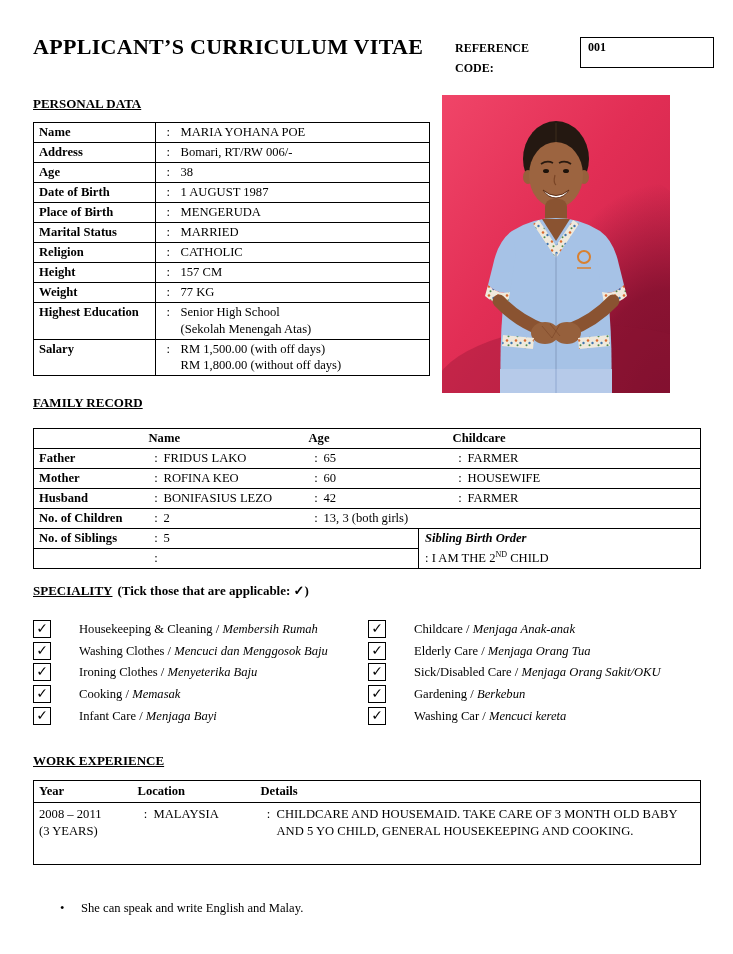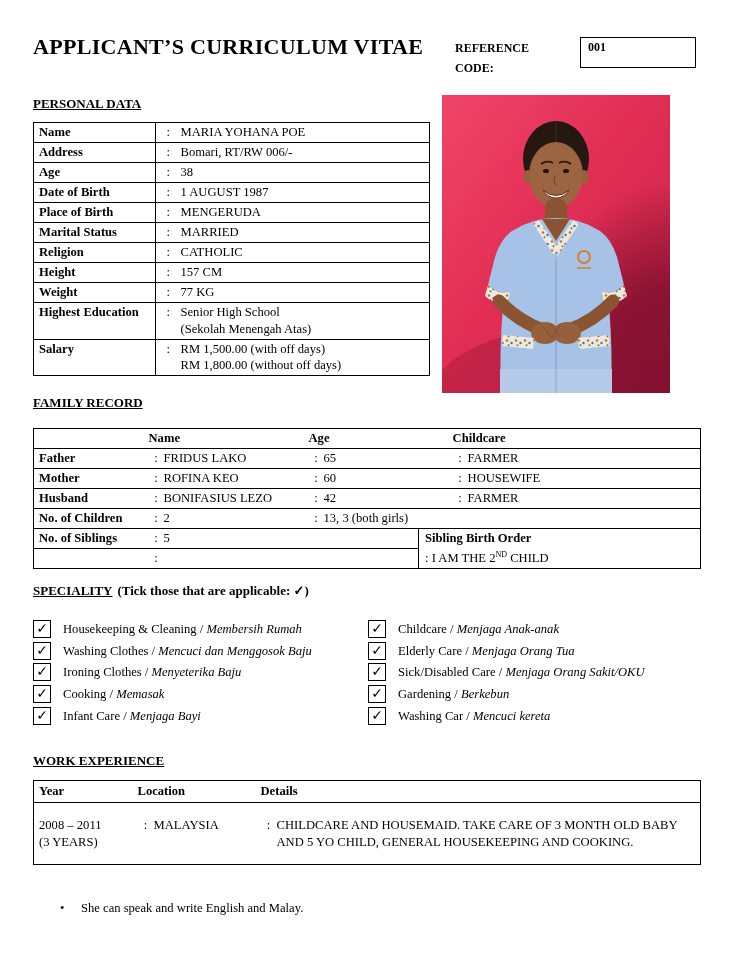--- a/index.html
+++ b/index.html
@@ -3,21 +3,21 @@
 <meta charset="utf-8">
 <style>
   * { margin:0; padding:0; box-sizing:border-box; }
   html,body { background:#fff; }
   .page { position:relative; width:733px; height:954px; background:#fff;
           font-family:"Liberation Serif", serif; color:#000; overflow:hidden; }
 
   .title { position:absolute; left:33px; top:34px; font-size:22px; font-weight:bold; letter-spacing:0.3px; }
 
   .ref-label { position:absolute; left:455px; top:38px; width:100px; font-size:12px; font-weight:bold; line-height:20px; }
-  .ref-box { position:absolute; left:580px; top:37px; width:116px; height:31px;
+  .ref-box { position:absolute; left:580px; top:37px; width:134px; height:31px;
              border:1.4px solid #000; font-size:12px; font-weight:bold; padding:2px 7px; }
 
   .heading { position:absolute; left:33px; font-size:13px; font-weight:bold; white-space:nowrap; }
   .heading .u { text-decoration:underline; }
   .spec-note { margin-left:5px; }
 
   table { border-collapse:collapse; }
   td,th { font-size:12.6px; line-height:16.5px; vertical-align:top; padding:1px 0 1.5px; }
   th { text-align:left; font-weight:bold; }
 
@@ -25,32 +25,32 @@
   .ptable td { border-bottom:1.3px solid #000; }
   .ptable tr:last-child td { border-bottom:none; }
   .ptable .lbl { border-right:1.3px solid #000; font-weight:bold; padding-left:5px; }
   .ptable .col { text-align:center; }
 
   .ftable { position:absolute; left:33px; top:428px; width:667px; border:1.5px solid #000; table-layout:fixed; }
   .ftable .bb { border-bottom:1.3px solid #000; }
   .ftable .lbl { font-weight:bold; padding-left:5px; }
   .ftable .col { text-align:center; }
   .sibling-cell { border-left:1.3px solid #000; padding-left:6px; }
-  .sibling-cell .t { font-weight:bold; }
+  .sibling-cell .t { font-weight:bold;font-style:italic; }
   sup { font-size:8px; }
 
   .spec-col { position:absolute; top:620px; }
   .spec-row { display:flex; align-items:flex-start; height:19.3px; margin-bottom:2.4px; }
   .checkbox { width:18px; height:18px; border:1.4px solid #000; font-size:14px;
               line-height:16px; text-align:center; flex:0 0 18px; }
-  .spec-label { margin-left:12px; font-size:12.6px; line-height:18px; white-space:nowrap; }
+  .spec-label { margin-left:28px; font-size:12.6px; line-height:18px; white-space:nowrap; }
 
   .wtable { position:absolute; left:33px; top:780px; width:667px; border:1.5px solid #000; table-layout:fixed; }
   .wtable th { border-bottom:1.3px solid #000; padding:2px 0 2.5px; }
-  .wtable td { padding-top:14px; height:62px; }
+  .wtable td { padding-top:3px; height:62px; }
   .wtable .lbl { padding-left:5px; font-weight:normal; }
   .wtable .col { text-align:center; }
   .wtable th.first { padding-left:5px; }
 
   .notes-item { position:absolute; left:60px; top:901px; font-size:12.6px; display:flex; }
   .bullet { width:21px; }
 
   .photo { position:absolute; left:442px; top:95px; width:228px; height:298px; }
 </style>
 </head>

